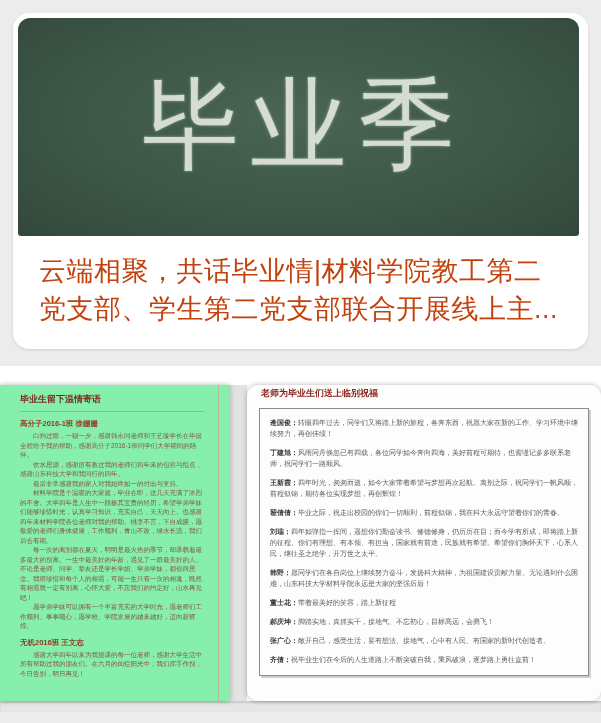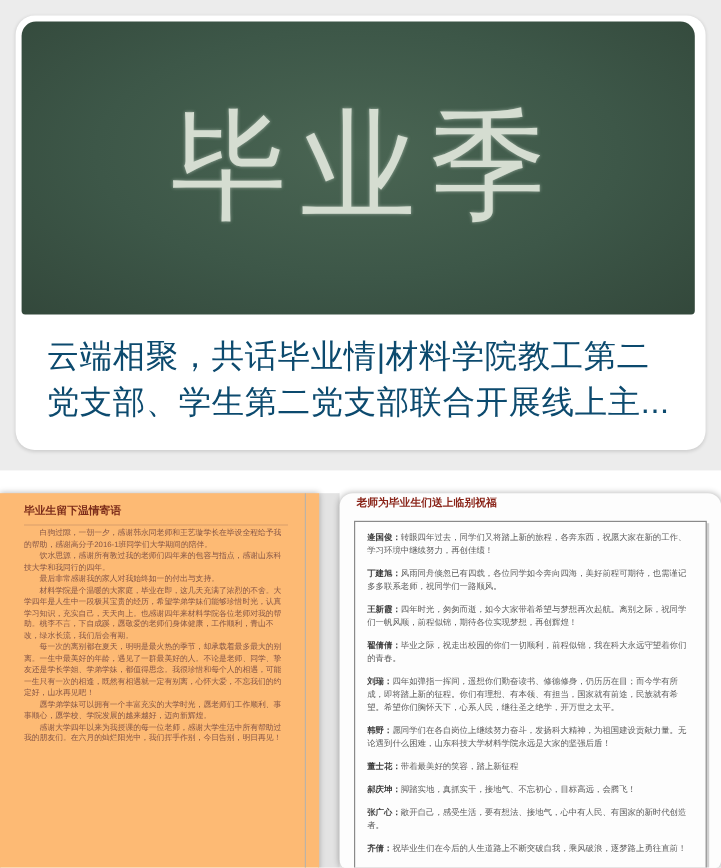--- a/index.html
+++ b/index.html
@@ -3,34 +3,34 @@
 <meta charset="utf-8">
 <style>
   * { margin:0; padding:0; box-sizing:border-box; }
   html,body { width:601px; height:723px; overflow:hidden; background:#ececec;
               font-family:"Liberation Sans", sans-serif; }
 
   
   .top-section { background:#ececec; padding:13px 13px 17px 13px; }
   .card { background:#ffffff; border-radius:16px; overflow:hidden;
           box-shadow:0 1px 3px rgba(0,0,0,0.12); cursor:pointer; }
-  .banner { height:244px; margin:5px 9px 0 5px; border-radius:12px 12px 3px 3px;
+  .banner { height:218px; margin:5px 9px 0 5px; border-radius:12px 12px 3px 3px;
             background:radial-gradient(ellipse at 50% 45%, #4a6553 0%, #3d5748 55%, #33483b 100%);
             display:flex; align-items:center; justify-content:center; }
   .chalk { font-size:96px; font-weight:400; color:#d5ddd1; letter-spacing:12px;
            padding-left:12px; text-shadow:0 0 3px rgba(230,240,228,0.55);
            transform:scaleY(1.04); }
   .headline { padding:16px 26px 21px 26px; font-size:27px; line-height:38px;
-              color:#0c4a6e; letter-spacing:0.5px; font-weight:400; }
+              color:#c2410c; letter-spacing:0.5px; font-weight:400; }
 
   
   .pages-section { background:#ffffff; padding-top:19px; }
   .pages-row { display:flex; height:316px; }
   .page { box-shadow:0 0 5px rgba(0,0,0,0.30); overflow:hidden; position:relative; }
-  .page-left  { width:266px; background:#fdba74; padding:8px 26px 8px 20px; }
+  .page-left  { width:230px; background:#86efac; padding:8px 26px 8px 20px; }
   .page-gap   { width:17px; background:#e3e3e3; }
   .page-right { flex:1; background:#fdfdfd; padding:0 12px;border-radius:11px; }
   .bottom-strip { height:11px; background:#e4e6e7; box-shadow:inset 0 2px 2px rgba(0,0,0,0.12); }
 
   
   .lp-title { font-size:9px; font-weight:bold; color:#7c2c1a; margin-bottom:5px; }
   .lp-rule  { border-top:1px solid rgba(150,105,85,0.35); margin:4px 0 2px 0; }
   .lp-heading { font-size:7.5px; font-weight:bold; color:#8f3c26; margin:7px 0 2px 0; }
   .lp-p { font-size:6.5px; line-height:9.5px; color:#855547; text-indent:2em; }
   .lp-edge-line { position:absolute; top:0; bottom:0; right:11px; width:1px;
@@ -57,38 +57,40 @@
 </div>
 
 <div class="pages-section">
   <div class="pages-row">
 
     <div class="page page-left">
       <div class="lp-title">毕业生留下温情寄语</div>
       <div class="lp-rule"></div>
 
       <div>
+        <div class="lp-heading">高分子2016-1班 徐姗姗</div>
         <p class="lp-p">白驹过隙，一朝一夕，感谢韩永同老师和王艺璇学长在毕设全程给予我的帮助，感谢高分子2016-1班同学们大学期间的陪伴。</p>
         <p class="lp-p">饮水思源，感谢所有教过我的老师们四年来的包容与指点，感谢山东科技大学和我同行的四年。</p>
         <p class="lp-p">最后非常感谢我的家人对我始终如一的付出与支持。</p>
       </div>
 
       <div>
         <p class="lp-p">材料学院是个温暖的大家庭，毕业在即，这几天充满了浓烈的不舍。大学四年是人生中一段极其宝贵的经历，希望学弟学妹们能够珍惜时光，认真学习知识，充实自己，天天向上。也感谢四年来材料学院各位老师对我的帮助。桃李不言，下自成蹊，愿敬爱的老师们身体健康，工作顺利，青山不改，绿水长流，我们后会有期。</p>
       </div>
 
       <div>
         <p class="lp-p">每一次的离别都在夏天，明明是最火热的季节，却承载着最多最大的别离。一生中最美好的年龄，遇见了一群最美好的人。不论是老师、同学、挚友还是学长学姐、学弟学妹，都值得思念。我很珍惜和每个人的相遇，可能一生只有一次的相逢，既然有相遇就一定有别离，心怀大爱，不忘我们的约定好，山水再见吧！</p>
       </div>
 
       <div>
         <p class="lp-p">愿学弟学妹可以拥有一个丰富充实的大学时光，愿老师们工作顺利、事事顺心，愿学校、学院发展的越来越好，迈向新辉煌。</p>
       </div>
 
       <div>
+        <div class="lp-heading">无机2016班 王文志</div>
         <p class="lp-p">感谢大学四年以来为我授课的每一位老师，感谢大学生活中所有帮助过我的朋友们。在六月的灿烂阳光中，我们挥手作别，今日告别，明日再见！</p>
       </div>
 
 
       <div class="lp-edge-line"></div>
     </div>
 
     <div class="page-gap"></div>
 
     <div class="page page-right">

